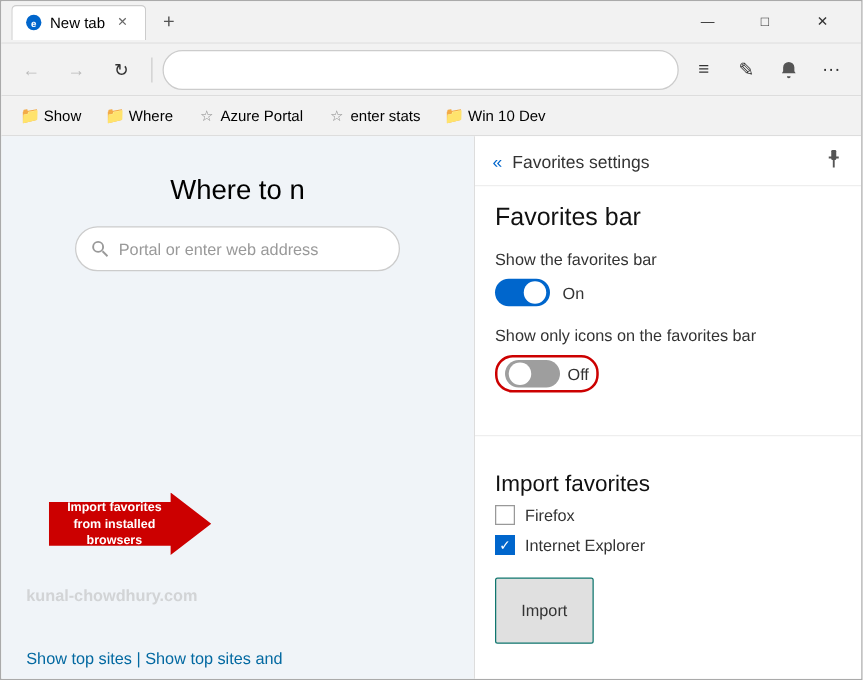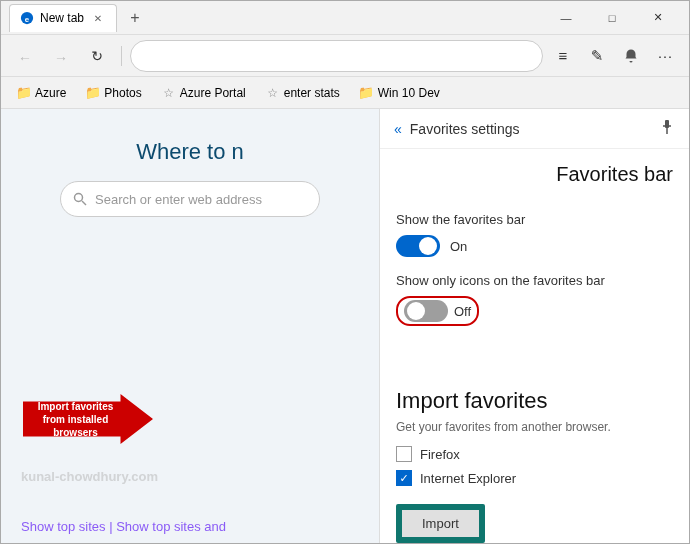--- a/index.html
+++ b/index.html
@@ -183,21 +183,21 @@
       background: #f0f4f8;
       display: flex;
       flex-direction: column;
       align-items: center;
       padding-top: 30px;
       position: relative;
       overflow: hidden;
     }
     .page-title {
       font-size: 22px;
-      color: #0c4a6e;
+      color: #000000;
       margin-bottom: 16px;
       font-weight: 300;
     }
     .search-box {
       width: 260px;
       height: 36px;
       border: 1px solid #ccc;
       border-radius: 18px;
       background: #fff;
       display: flex;
@@ -214,32 +214,32 @@
       bottom: 60px;
       left: 20px;
       color: rgba(180,180,180,0.5);
       font-size: 13px;
       font-weight: bold;
     }
     .bottom-links {
       position: absolute;
       bottom: 10px;
       left: 20px;
-      color: #8b5cf6;
+      color: #0369a1;
       font-size: 13px;
     }
     .bottom-links span {
       cursor: pointer;
     }
 
     
     .arrow-annotation {
       position: absolute;
       bottom: 100px;
-      left: 22px;
+      left: 38px;
       display: flex;
     }
     .arrow-shape {
       position: relative;
     }
     .arrow-body {
       width: 130px;
       height: 50px;
       background: #cc0000;
       display: flex;
@@ -299,22 +299,21 @@
       cursor: pointer;
       font-size: 14px;
     }
     .panel-section {
       padding: 14px 16px;
     }
     .section-title {
       font-size: 20px;
       font-weight: 300;
       color: #111;
-      margin-bottom: 26px;
-      text-align: right;
+      margin-bottom: 14px;
     }
     .setting-row {
       margin-bottom: 16px;
     }
     .setting-label {
       font-size: 13px;
       color: #333;
       margin-bottom: 8px;
     }
     .toggle-row {
@@ -358,21 +357,21 @@
       align-items: center;
       gap: 6px;
       text-align: center;
     }
     .divider {
       height: 1px;
       background: #eee;
       margin: 4px 0 14px;
     }
     .import-section-title {
-      font-size: 22px;
+      font-size: 18px;
       font-weight: 300;
       color: #111;
       margin-bottom: 6px;
     }
     .import-desc {
       font-size: 12px;
       color: #666;
       margin-bottom: 12px;
     }
     .checkbox-row {
@@ -400,23 +399,23 @@
       content: '✓';
       color: #fff;
       font-size: 11px;
     }
     .checkbox-label {
       font-size: 13px;
       color: #333;
     }
     .import-btn {
       margin-top: 10px;
-      padding: 6px 20px;
+      padding: 18px 20px;
       background: #e0e0e0;
-      border: 6px solid #0f766e;
+      border: 1px solid #0f766e;
       border-radius: 2px;
       cursor: pointer;
       font-size: 13px;
       color: #333;
     }
   </style>
 </head>
 <body>
 
 <div class="title-bar">
@@ -453,25 +452,25 @@
         <path d="M8 1.5a4.5 4.5 0 0 0-4.5 4.5v3l-1 1.5h11l-1-1.5V6A4.5 4.5 0 0 0 8 1.5zM6.5 13a1.5 1.5 0 0 0 3 0z" fill="#555"></path>
       </svg>
     </div>
     <div class="toolbar-icon">···</div>
   </div>
 </div>
 
 <div class="favorites-bar">
   <div class="fav-item">
     <span class="fav-icon fav-icon-folder">📁</span>
-    <span>Azure</span>
+    <span>Show</span>
   </div>
   <div class="fav-item">
     <span class="fav-icon fav-icon-folder">📁</span>
-    <span>Photos</span>
+    <span>Where</span>
   </div>
   <div class="fav-item">
     <span class="fav-icon fav-icon-star">☆</span>
     <span>Azure Portal</span>
   </div>
   <div class="fav-item">
     <span class="fav-icon fav-icon-star">☆</span>
     <span>enter stats</span>
   </div>
   <div class="fav-item">
@@ -482,21 +481,21 @@
 
 <div class="main-area">
 
   <div class="browser-content">
     <div class="page-title">Where to n</div>
     <div class="search-box">
       <svg width="14" height="14" viewBox="0 0 14 14">
         <circle cx="5.5" cy="5.5" r="4" fill="none" stroke="#999" stroke-width="1.5"></circle>
         <line x1="9" y1="9" x2="13" y2="13" stroke="#999" stroke-width="1.5"></line>
       </svg>
-      <span class="search-placeholder">Search or enter web address</span>
+      <span class="search-placeholder">Portal or enter web address</span>
     </div>
 
     <div class="arrow-annotation">
       <div class="arrow-shape">
         <div class="arrow-body"></div>
         <div class="arrow-text">Import favorites from installed browsers</div>
       </div>
     </div>
 
     <div class="watermark">kunal-chowdhury.com</div>
@@ -546,21 +545,20 @@
             <span class="toggle-label">Off</span>
           </div>
         </div>
       </div>
     </div>
 
     <div class="divider"></div>
 
     <div class="panel-section">
       <div class="import-section-title">Import favorites</div>
-      <div class="import-desc">Get your favorites from another browser.</div>
 
       <div class="checkbox-row">
         <div class="checkbox"></div>
         <span class="checkbox-label">Firefox</span>
       </div>
       <div class="checkbox-row">
         <div class="checkbox checked"></div>
         <span class="checkbox-label">Internet Explorer</span>
       </div>
 

